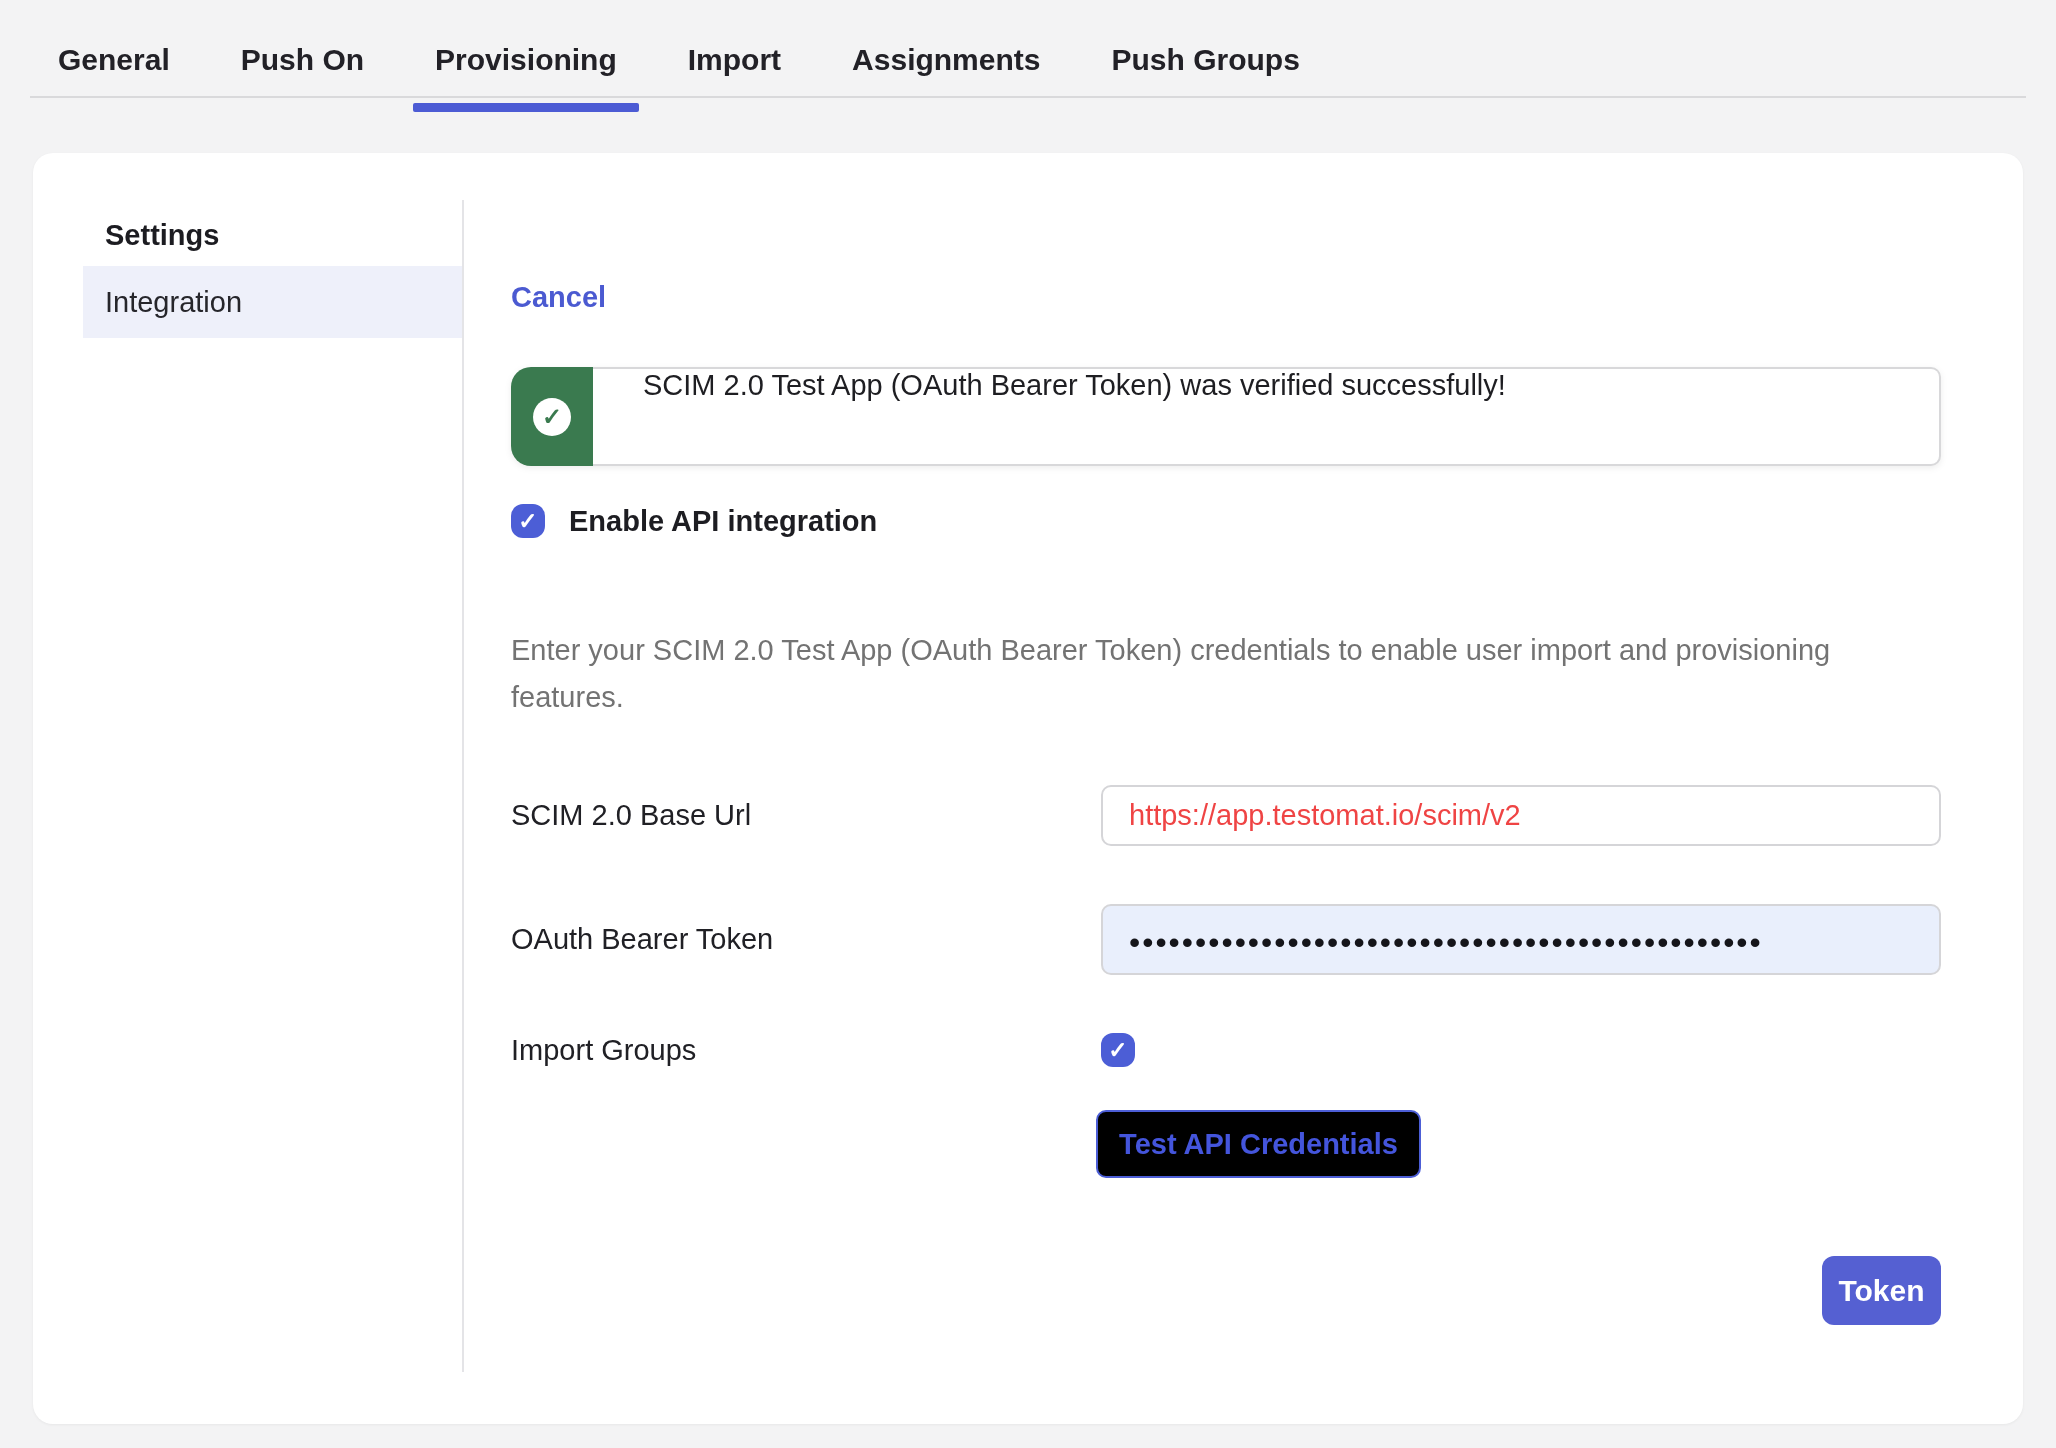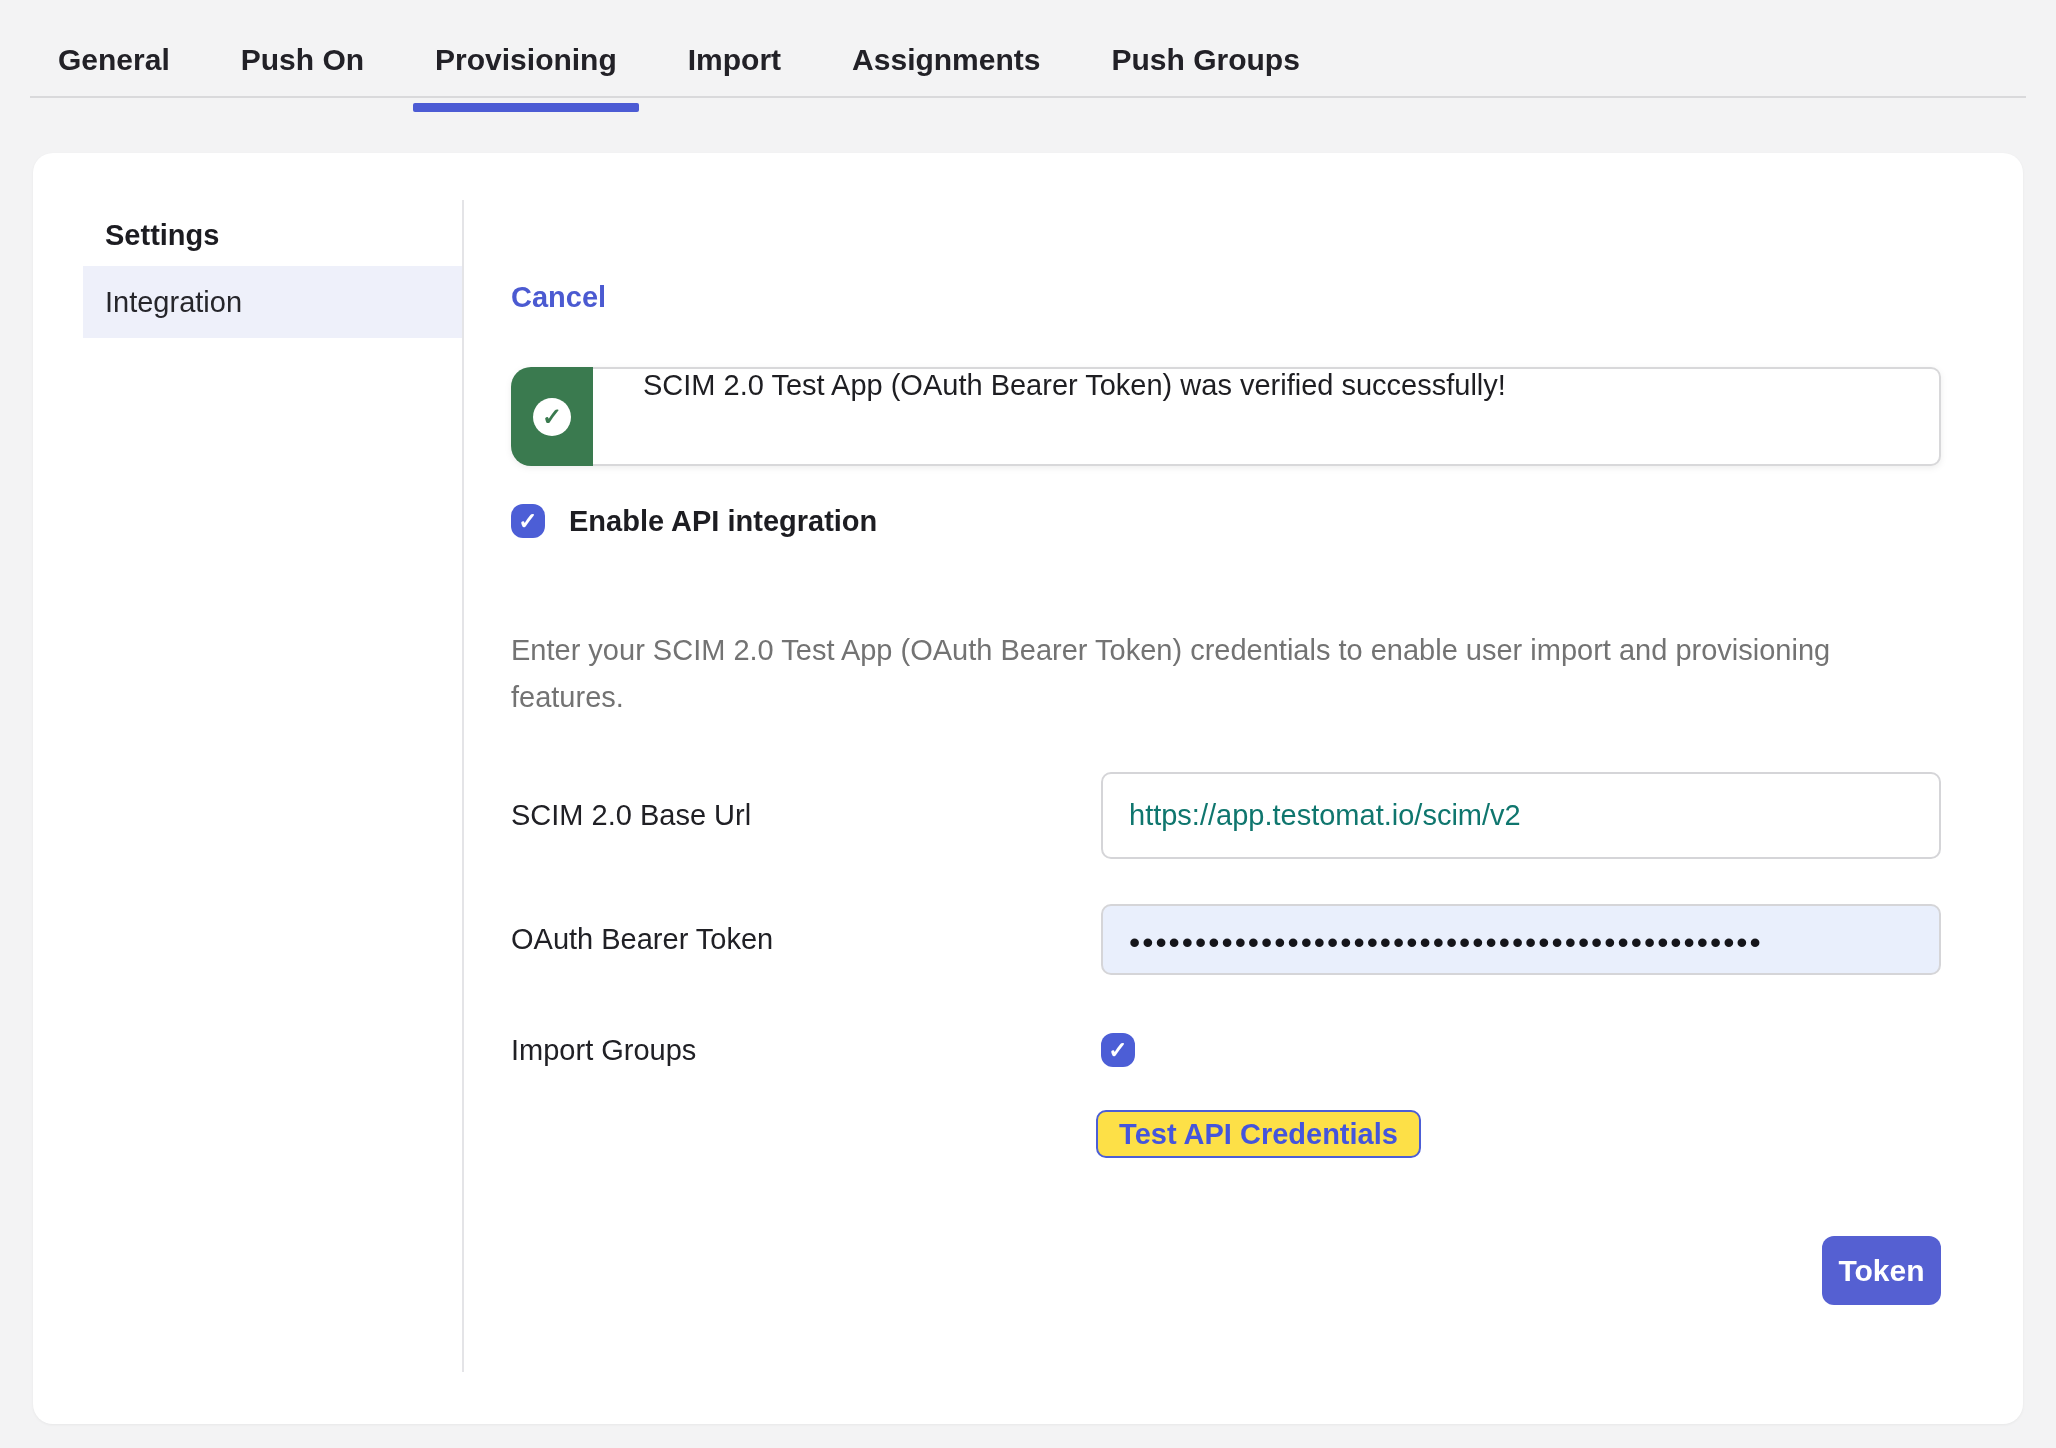--- a/index.html
+++ b/index.html
@@ -185,45 +185,45 @@
     font-size: 29px;
     color: #202025;
     flex-shrink: 0;
   }
   .form-row.base-url { margin-top: 60px; height: 69px; }
   .form-row.token { margin-top: 54px; height: 71px; }
   .form-row.groups { margin-top: 57px; height: 36px; }
 
   .text-input {
     flex: 1;
-    height: 87px;
+    height: 61px;
     border: 2px solid #d5d5d8;
     border-radius: 10px;
     background: #ffffff;
     font-family: "Liberation Sans", sans-serif;
     font-size: 29px;
-    color: #0f766e;
+    color: #ef4444;
     padding: 0 26px;
     outline: none;
   }
   .token-input {
     height: 71px;
     background: #e9effc;
     color: #15151a;
     font-size: 32px;
     letter-spacing: 2px;
     padding-top: 6px;
   }
 
   
   .test-row { margin-top: 42px; padding-left: 585px; }
   .test-btn {
     width: 325px;
-    height: 48px;
-    background: #fde047;
+    height: 68px;
+    background: #000000;
     border: 2px solid #4c5ed6;
     border-radius: 10px;
     font-family: "Liberation Sans", sans-serif;
     font-size: 29px;
     font-weight: 700;
     color: #4455dc;
     cursor: pointer;
   }
   .save-row { margin-top: 78px; text-align: right; }
   .save-btn {

